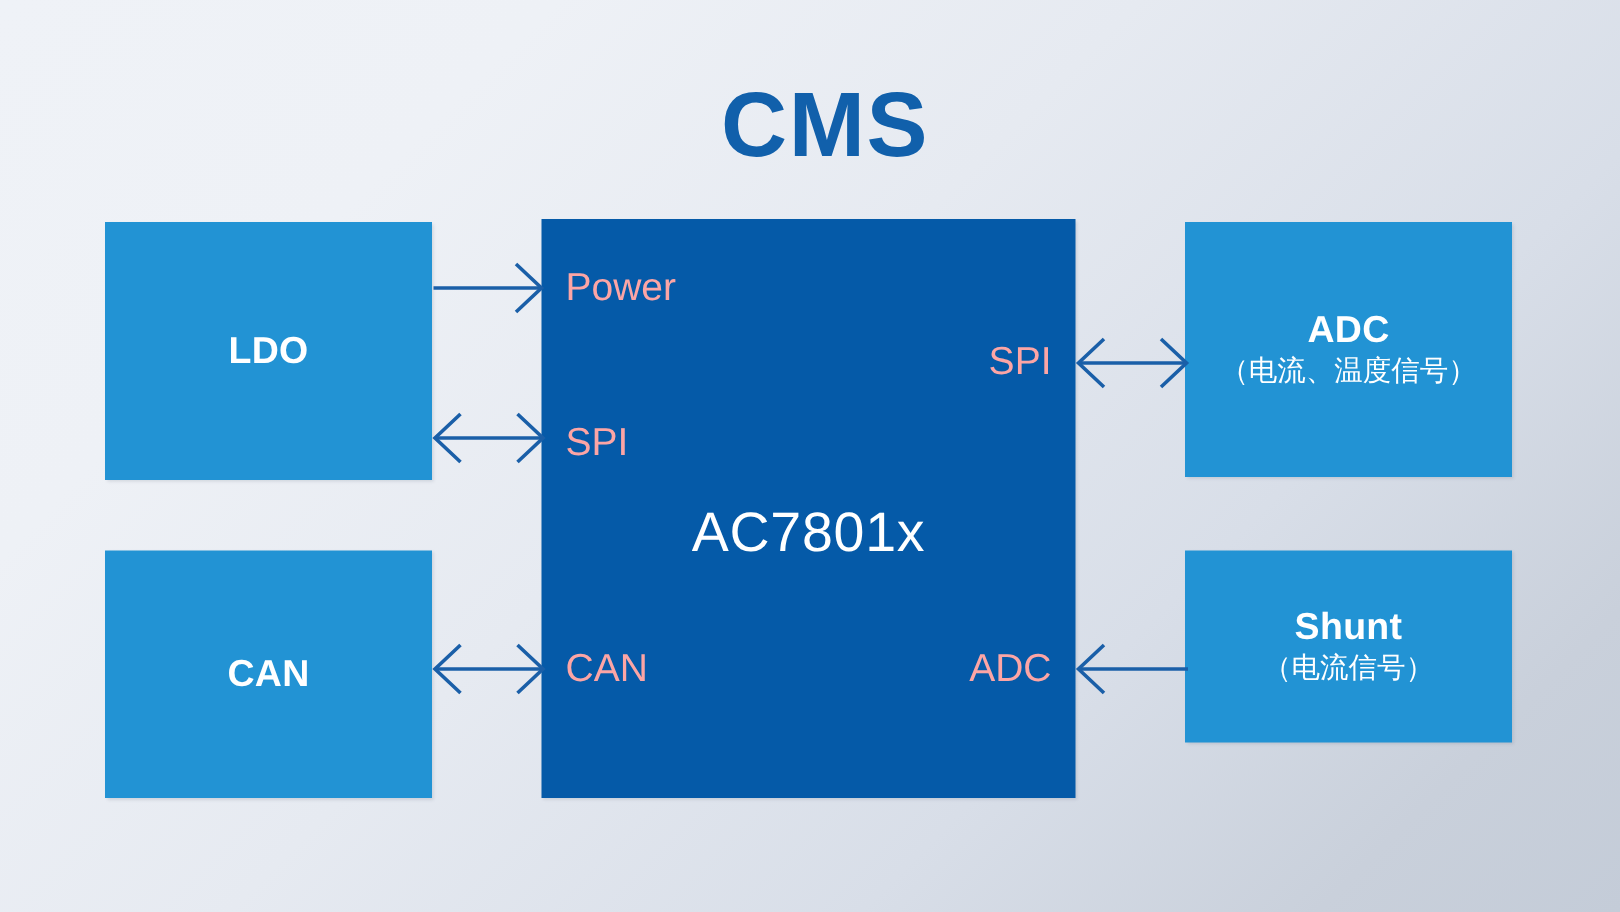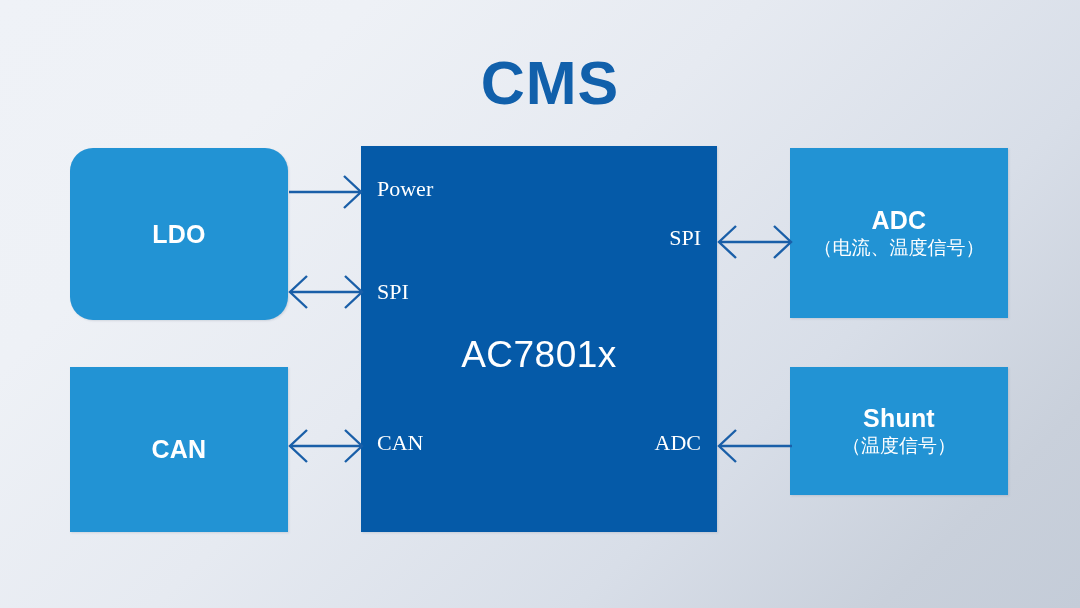--- a/index.html
+++ b/index.html
@@ -81,46 +81,45 @@
     width: 100%;
     top: 188px;
     text-align: center;
     font-size: 37px;
     font-weight: normal;
     color: #ffffff;
     letter-spacing: 0.5px;
   }
   .port {
     position: absolute;
-    font-size: 22px;
-    color: #ffffff;
+    font-size: 26px;
+    color: #fca5a5;
     font-weight: normal;
     white-space: nowrap;
     line-height: 1;
-    font-family: Liberation Serif, serif;
   }
   .port.left  { left: 16px; }
   .port.right { right: 16px; }
 
   
   .arrow {
     position: absolute;
   }
   .arrow svg { display: block; overflow: visible; }
 
   
 </style>
 </head>
 <body>
 
 <div id="canvas">
 
   <div id="title">CMS</div>
 
-  <div class="block peripheral" id="ldo" style="left:70px; top:148px; width:218px; height:172px;border-radius:23px;">
+  <div class="block peripheral" id="ldo" style="left:70px; top:148px; width:218px; height:172px;">
     <div class="main-label">LDO</div>
   </div>
 
   <div class="block peripheral" id="can-transceiver" style="left:70px; top:367px; width:218px; height:165px;">
     <div class="main-label">CAN</div>
   </div>
 
   <div class="block" id="mcu" style="left:361px; top:146px; width:356px; height:386px;">
     <div class="port left" style="top:32px;">Power</div>
     <div class="port left" style="top:135px;">SPI</div>
@@ -130,21 +129,21 @@
     <div id="mcu-name">AC7801x</div>
   </div>
 
   <div class="block peripheral" id="adc-sensor" style="left:790px; top:148px; width:218px; height:170px;">
     <div class="main-label">ADC</div>
     <div class="sub-label">（电流、温度信号）</div>
   </div>
 
   <div class="block peripheral" id="shunt" style="left:790px; top:367px; width:218px; height:128px;">
     <div class="main-label">Shunt</div>
-    <div class="sub-label">（温度信号）</div>
+    <div class="sub-label">（电流信号）</div>
   </div>
 
   <div class="arrow" style="left:288px; top:172px; width:76px; height:40px;">
     <svg width="76" height="40" viewBox="0 0 76 40">
       <line x1="1" y1="20" x2="72" y2="20" stroke="#1a5fa8" stroke-width="2.4"></line>
       <polyline points="56,4 73,20 56,36" fill="none" stroke="#1a5fa8" stroke-width="2.4"></polyline>
     </svg>
   </div>
 
   <div class="arrow" style="left:288px; top:272px; width:76px; height:40px;">

